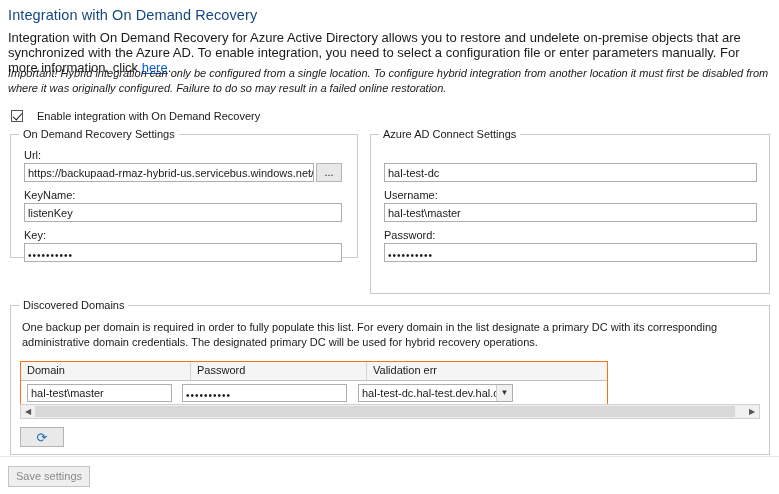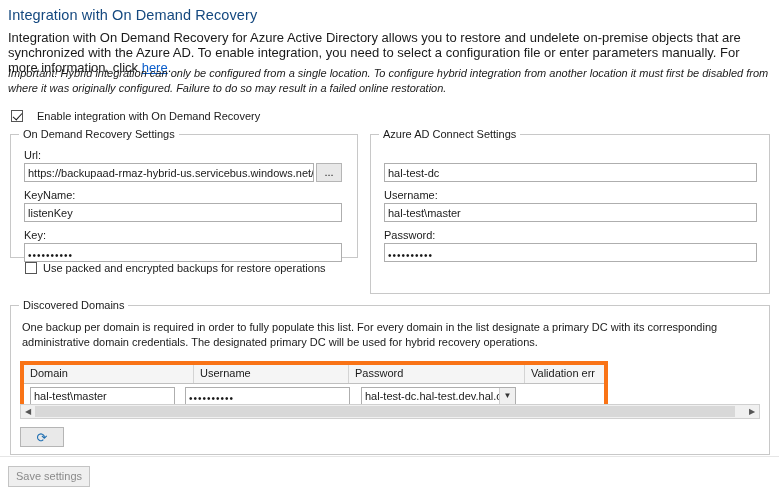--- a/index.html
+++ b/index.html
@@ -172,21 +172,21 @@
     top: 320px;
     width: 738px;
     font-size: 11px;
     line-height: 15px;
   }
   .table-wrap {
     position: absolute;
     left: 20px;
     top: 361px;
     width: 588px;
-    border: 4px solid #f97316;
+    border: 1px solid #f97316;
     box-sizing: border-box;
     background: #fff;
   }
   .thead {
     display: flex;
     height: 18px;
     background: #f5f5f5;
     border-bottom: 1px solid #c0c0c0;
   }
   .th {
@@ -351,24 +351,20 @@
     <span class="field-label" style="left:13px; top:14px;">Url:</span>
     <div class="txtbox" style="left:13px; top:28px; width:290px;">https://backupaad-rmaz-hybrid-us.servicebus.windows.net/org-05843ce6-</div>
     <div class="browse-btn" style="left:305px; top:28px;">...</div>
 
     <span class="field-label" style="left:13px; top:54px;">KeyName:</span>
     <div class="txtbox" style="left:13px; top:68px; width:318px;">listenKey</div>
 
     <span class="field-label" style="left:13px; top:94px;">Key:</span>
     <div class="txtbox pwd" style="left:13px; top:108px; width:318px;">••••••••••</div>
 
-    <div class="sub-check" style="left:14px; top:127px;">
-      <span class="cb"></span>
-      <span class="lbl">Use packed and encrypted backups for restore operations</span>
-    </div>
   </div>
 
   <div class="group" id="grp-aad">
     <span class="legend">Azure AD Connect Settings</span>
 
     <span class="field-label" style="left:13px; top:2px;margin-top:24px;">Azure AD Connect host:</span>
     <div class="txtbox" style="left:13px; top:28px; width:373px;">hal-test-dc</div>
 
     <span class="field-label" style="left:13px; top:54px;">Username:</span>
     <div class="txtbox" style="left:13px; top:68px; width:373px;">hal-test\master</div>
@@ -379,21 +375,20 @@
 
   <div class="group" id="grp-domains">
     <span class="legend">Discovered Domains</span>
   </div>
 
   <div class="dd-text">One backup per domain is required in order to fully populate this list. For every domain in the list designate a primary DC with its corresponding administrative domain credentials. The designated primary DC will be used for hybrid recovery operations.</div>
 
   <div class="table-wrap">
     <div class="thead">
       <div class="th" style="width:170px;">Domain</div>
-      <div class="th" style="width:155px;">Username</div>
       <div class="th" style="width:176px;">Password</div>
       <div class="th" style="width:70px;">Validation errors</div>
     </div>
     <div class="trow">
       <div class="td" style="width:155px;">
         <div class="cell-input" style="width:145px;">hal-test\master</div>
       </div>
       <div class="td" style="width:176px;">
         <div class="cell-input pwd" style="width:165px;">••••••••••</div>
       </div>

